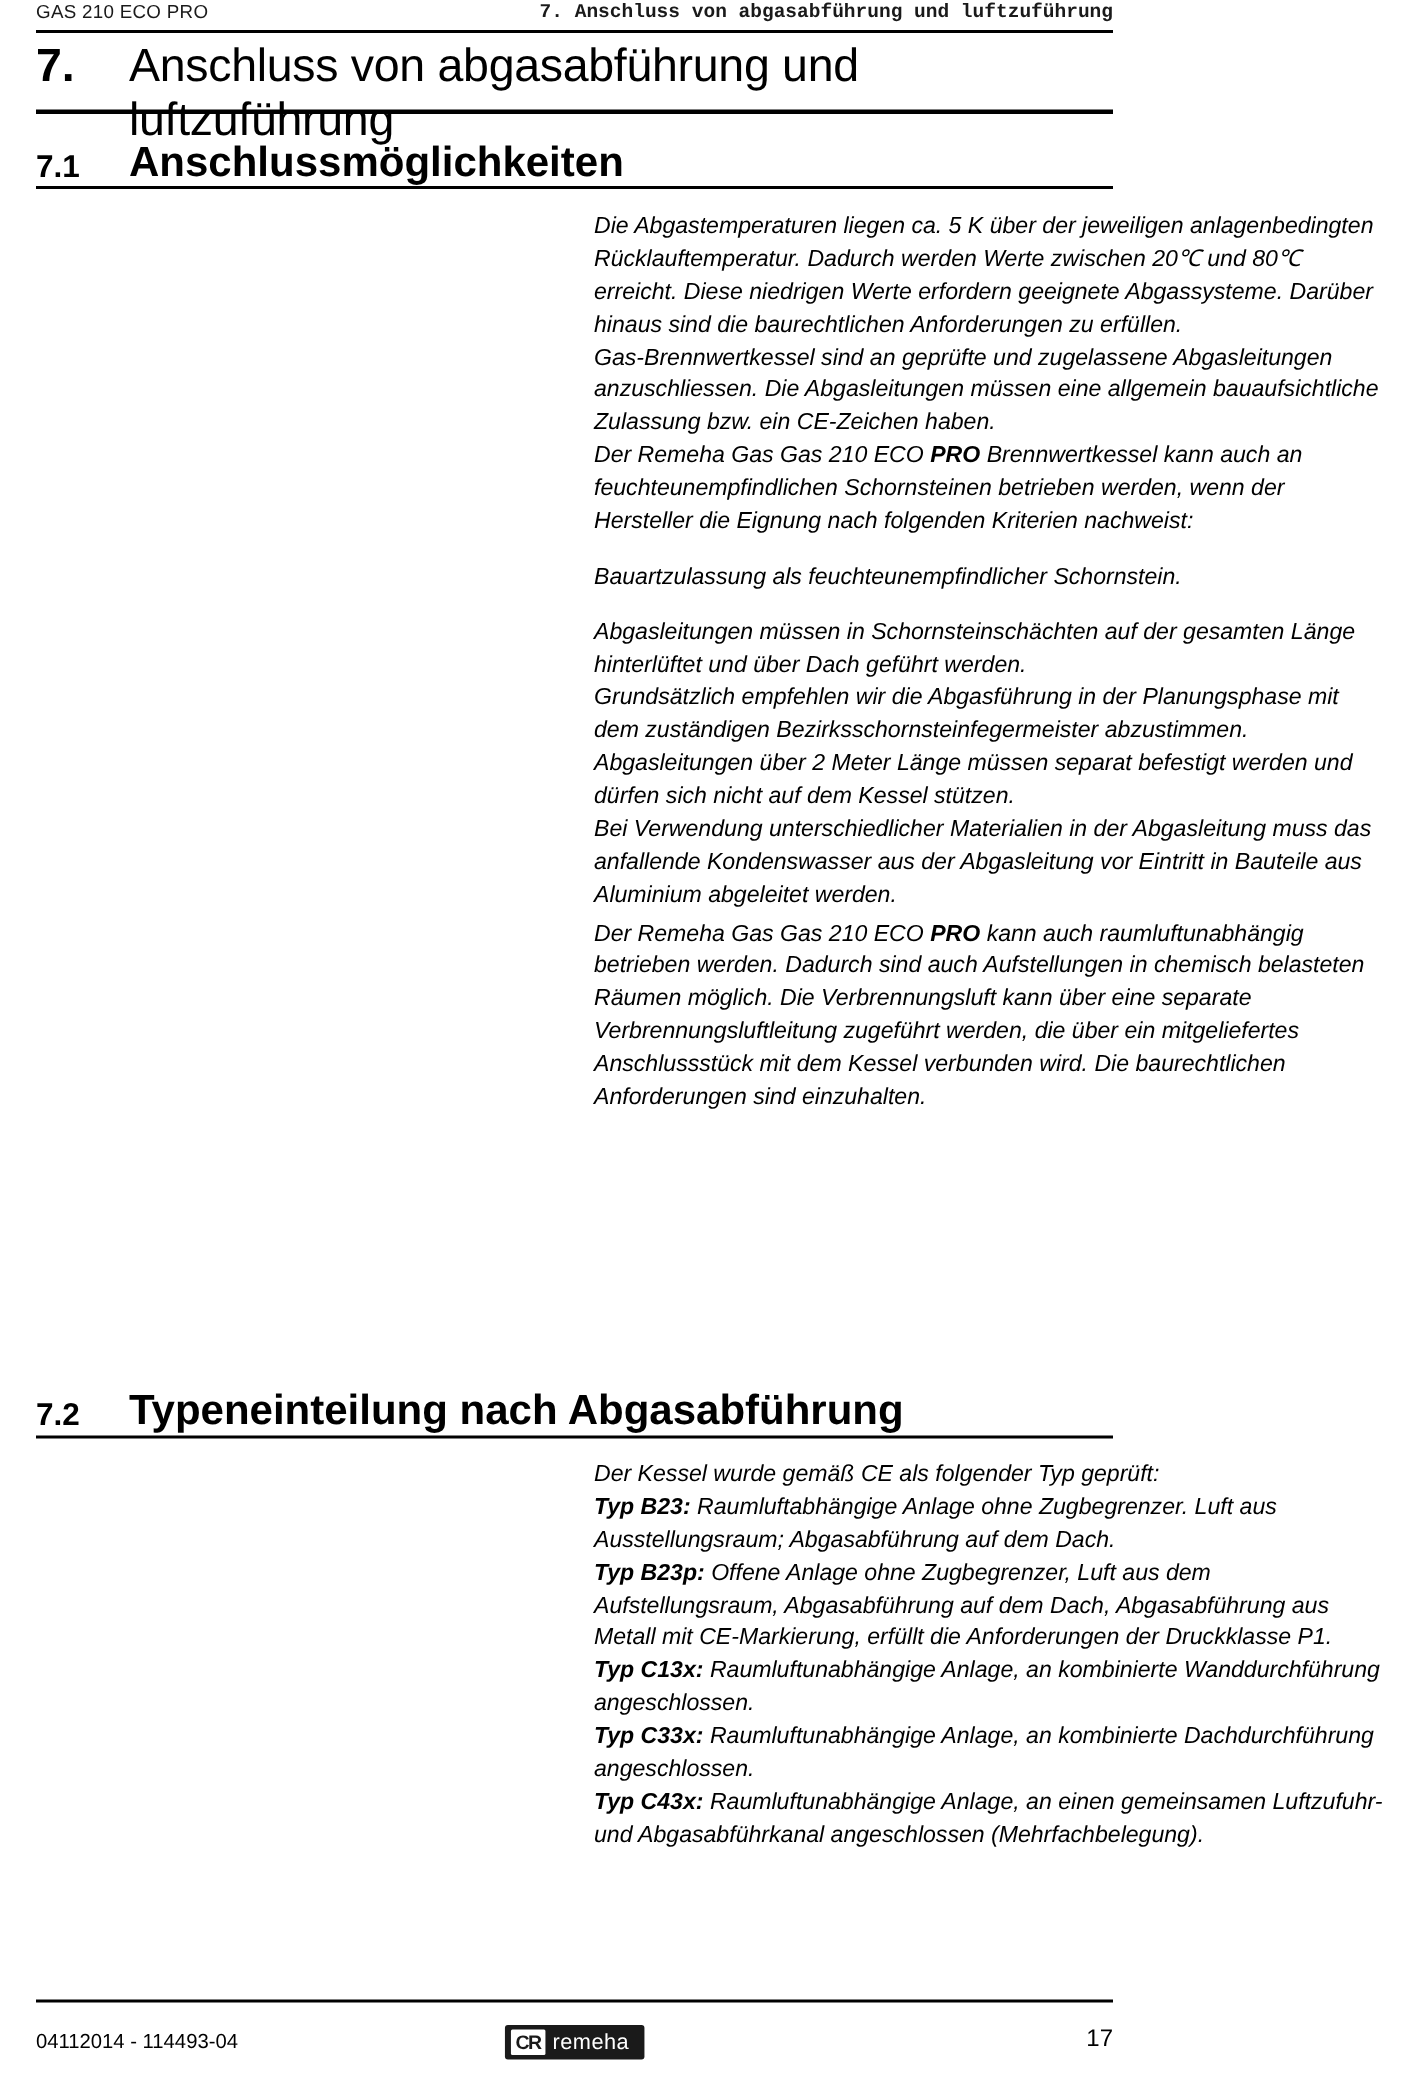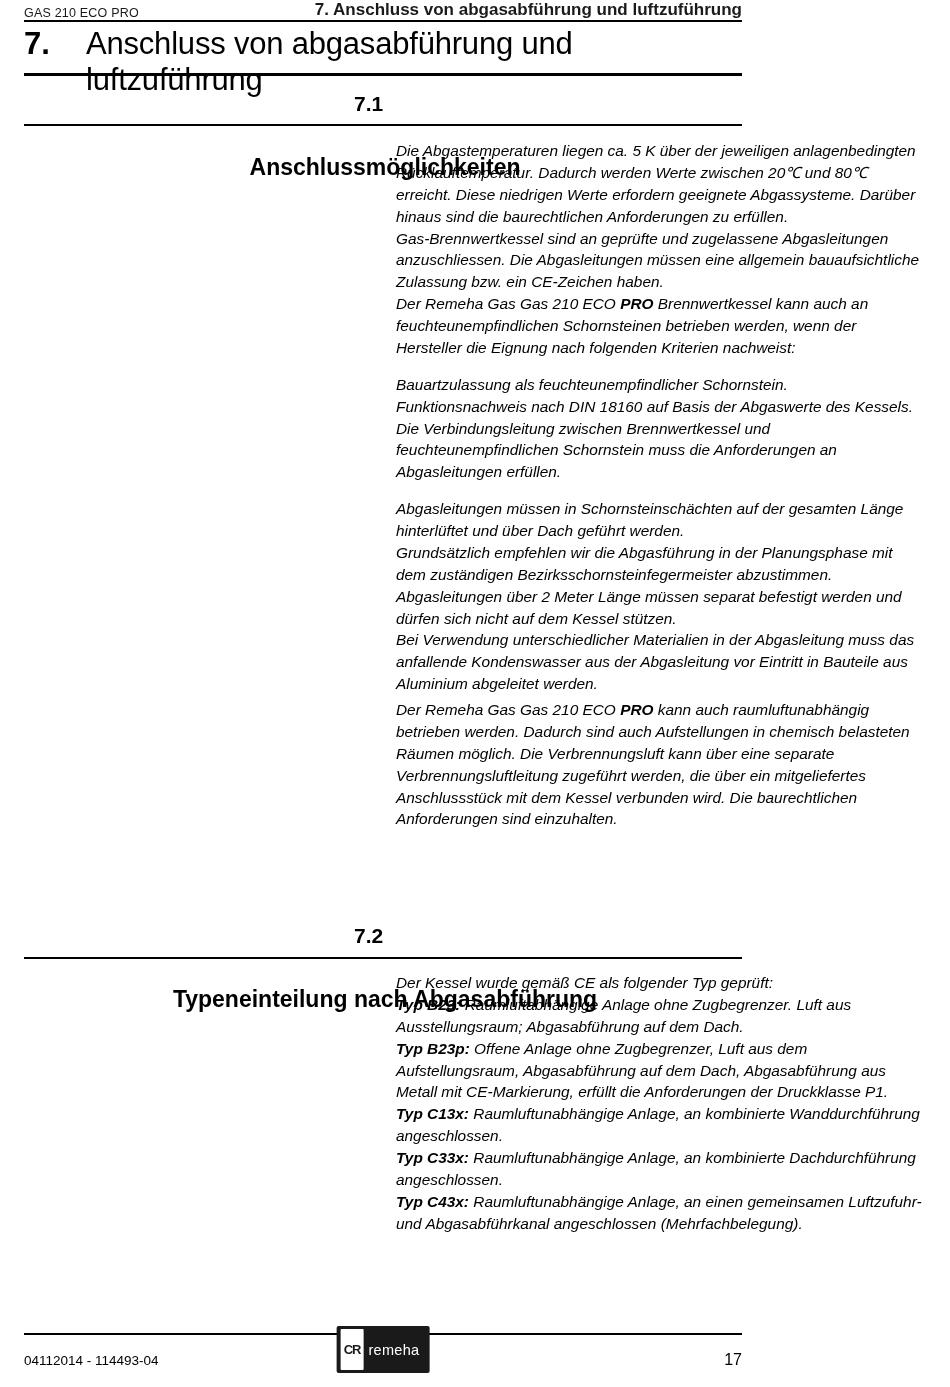--- a/index.html
+++ b/index.html
@@ -34,21 +34,22 @@
     align-items: flex-end;
     font-size: 12.5px;
     color: #1a1a1a;
     padding-bottom: 3px;
   }
   .header-left {
     letter-spacing: 0.2px;
   }
   .header-right {
     font-weight: bold;
-    font-size: 17px;
+    font-size: 13px;
+    font-family: Liberation Mono, monospace;
   }
   .header-rule {
     position: absolute;
     top: 20px;
     left: 24px;
     right: 24px;
     height: 2px;
     background: #000000;
   }
 
@@ -80,31 +81,30 @@
     height: 3px;
     background: #000000;
   }
 
   
   .section {
     position: absolute;
     left: 24px;
     right: 20px;
     display: flex;
-    align-items: center;
-    flex-direction: column;
+    align-items: flex-end;
   }
   .section-num {
     font-size: 21px;
     font-weight: bold;
     width: 62px;
     flex: 0 0 62px;
   }
   .section-title {
-    font-size: 23px;
+    font-size: 28px;
     font-weight: bold;
   }
   .section-rule {
     position: absolute;
     left: 24px;
     right: 24px;
     height: 2px;
     background: #000000;
   }
 
@@ -172,21 +172,21 @@
     gap: 5px;
     padding: 3px 10px 3px 4px;
     border-radius: 2px;
   }
   .logo-mark {
     background: #ffffff;
     color: #1a1a1a;
     font-weight: bold;
     font-size: 13px;
     line-height: 1;
-    padding: 14px 3px;
+    padding: 2px 3px;
     letter-spacing: -1px;
     border-radius: 1px;
   }
   .logo-text {
     font-size: 14.5px;
     letter-spacing: 0.3px;
   }
 </style>
 </head>
 <body>
@@ -210,21 +210,20 @@
     <div class="section-title">Anschlussmöglichkeiten</div>
   </div>
   <div class="section-rule" id="sec71rule"></div>
 
   <div class="col" id="body1">
     <p class="para">Die Abgastemperaturen liegen ca. 5 K über der jeweiligen anlagenbedingten Rücklauftemperatur. Dadurch werden Werte zwischen 20℃ und 80℃ erreicht. Diese niedrigen Werte erfordern geeignete Abgassysteme. Darüber hinaus sind die baurechtlichen Anforderungen zu erfüllen.</p>
     <p class="para">Gas-Brennwertkessel sind an geprüfte und zugelassene Abgasleitungen anzuschliessen. Die Abgasleitungen müssen eine allgemein bauaufsichtliche Zulassung bzw. ein CE-Zeichen haben.</p>
     <p class="para"><span>Der Remeha Gas Gas 210 ECO </span><b>PRO</b><span> Brennwertkessel kann auch an feuchteunempfindlichen Schornsteinen betrieben werden, wenn der Hersteller die Eignung nach folgenden Kriterien nachweist:</span></p>
     <div class="gap"></div>
     <p class="para">Bauartzulassung als feuchteunempfindlicher Schornstein.</p>
-    <p class="para">Funktionsnachweis nach DIN 18160 auf Basis der Abgaswerte des Kessels. Die Verbindungsleitung zwischen Brennwertkessel und feuchteunempfindlichen Schornstein muss die Anforderungen an Abgasleitungen erfüllen.</p>
     <div class="gap"></div>
     <p class="para">Abgasleitungen müssen in Schornsteinschächten auf der gesamten Länge hinterlüftet und über Dach geführt werden.</p>
     <p class="para">Grundsätzlich empfehlen wir die Abgasführung in der Planungsphase mit dem zuständigen Bezirksschornsteinfegermeister abzustimmen.</p>
     <p class="para">Abgasleitungen über 2 Meter Länge müssen separat befestigt werden und dürfen sich nicht auf dem Kessel stützen.</p>
     <p class="para">Bei Verwendung unterschiedlicher Materialien in der Abgasleitung muss das anfallende Kondenswasser aus der Abgasleitung vor Eintritt in Bauteile aus Aluminium abgeleitet werden.</p>
     <div class="gap-sm"></div>
     <p class="para"><span>Der Remeha Gas Gas 210 ECO </span><b>PRO</b><span> kann auch raumluftunabhängig betrieben werden. Dadurch sind auch Aufstellungen in chemisch belasteten Räumen möglich. Die Verbrennungsluft kann über eine separate Verbrennungsluftleitung zugeführt werden, die über ein mitgeliefertes Anschlussstück mit dem Kessel verbunden wird. Die baurechtlichen Anforderungen sind einzuhalten.</span></p>
   </div>
 
   <div class="section" id="sec72">

